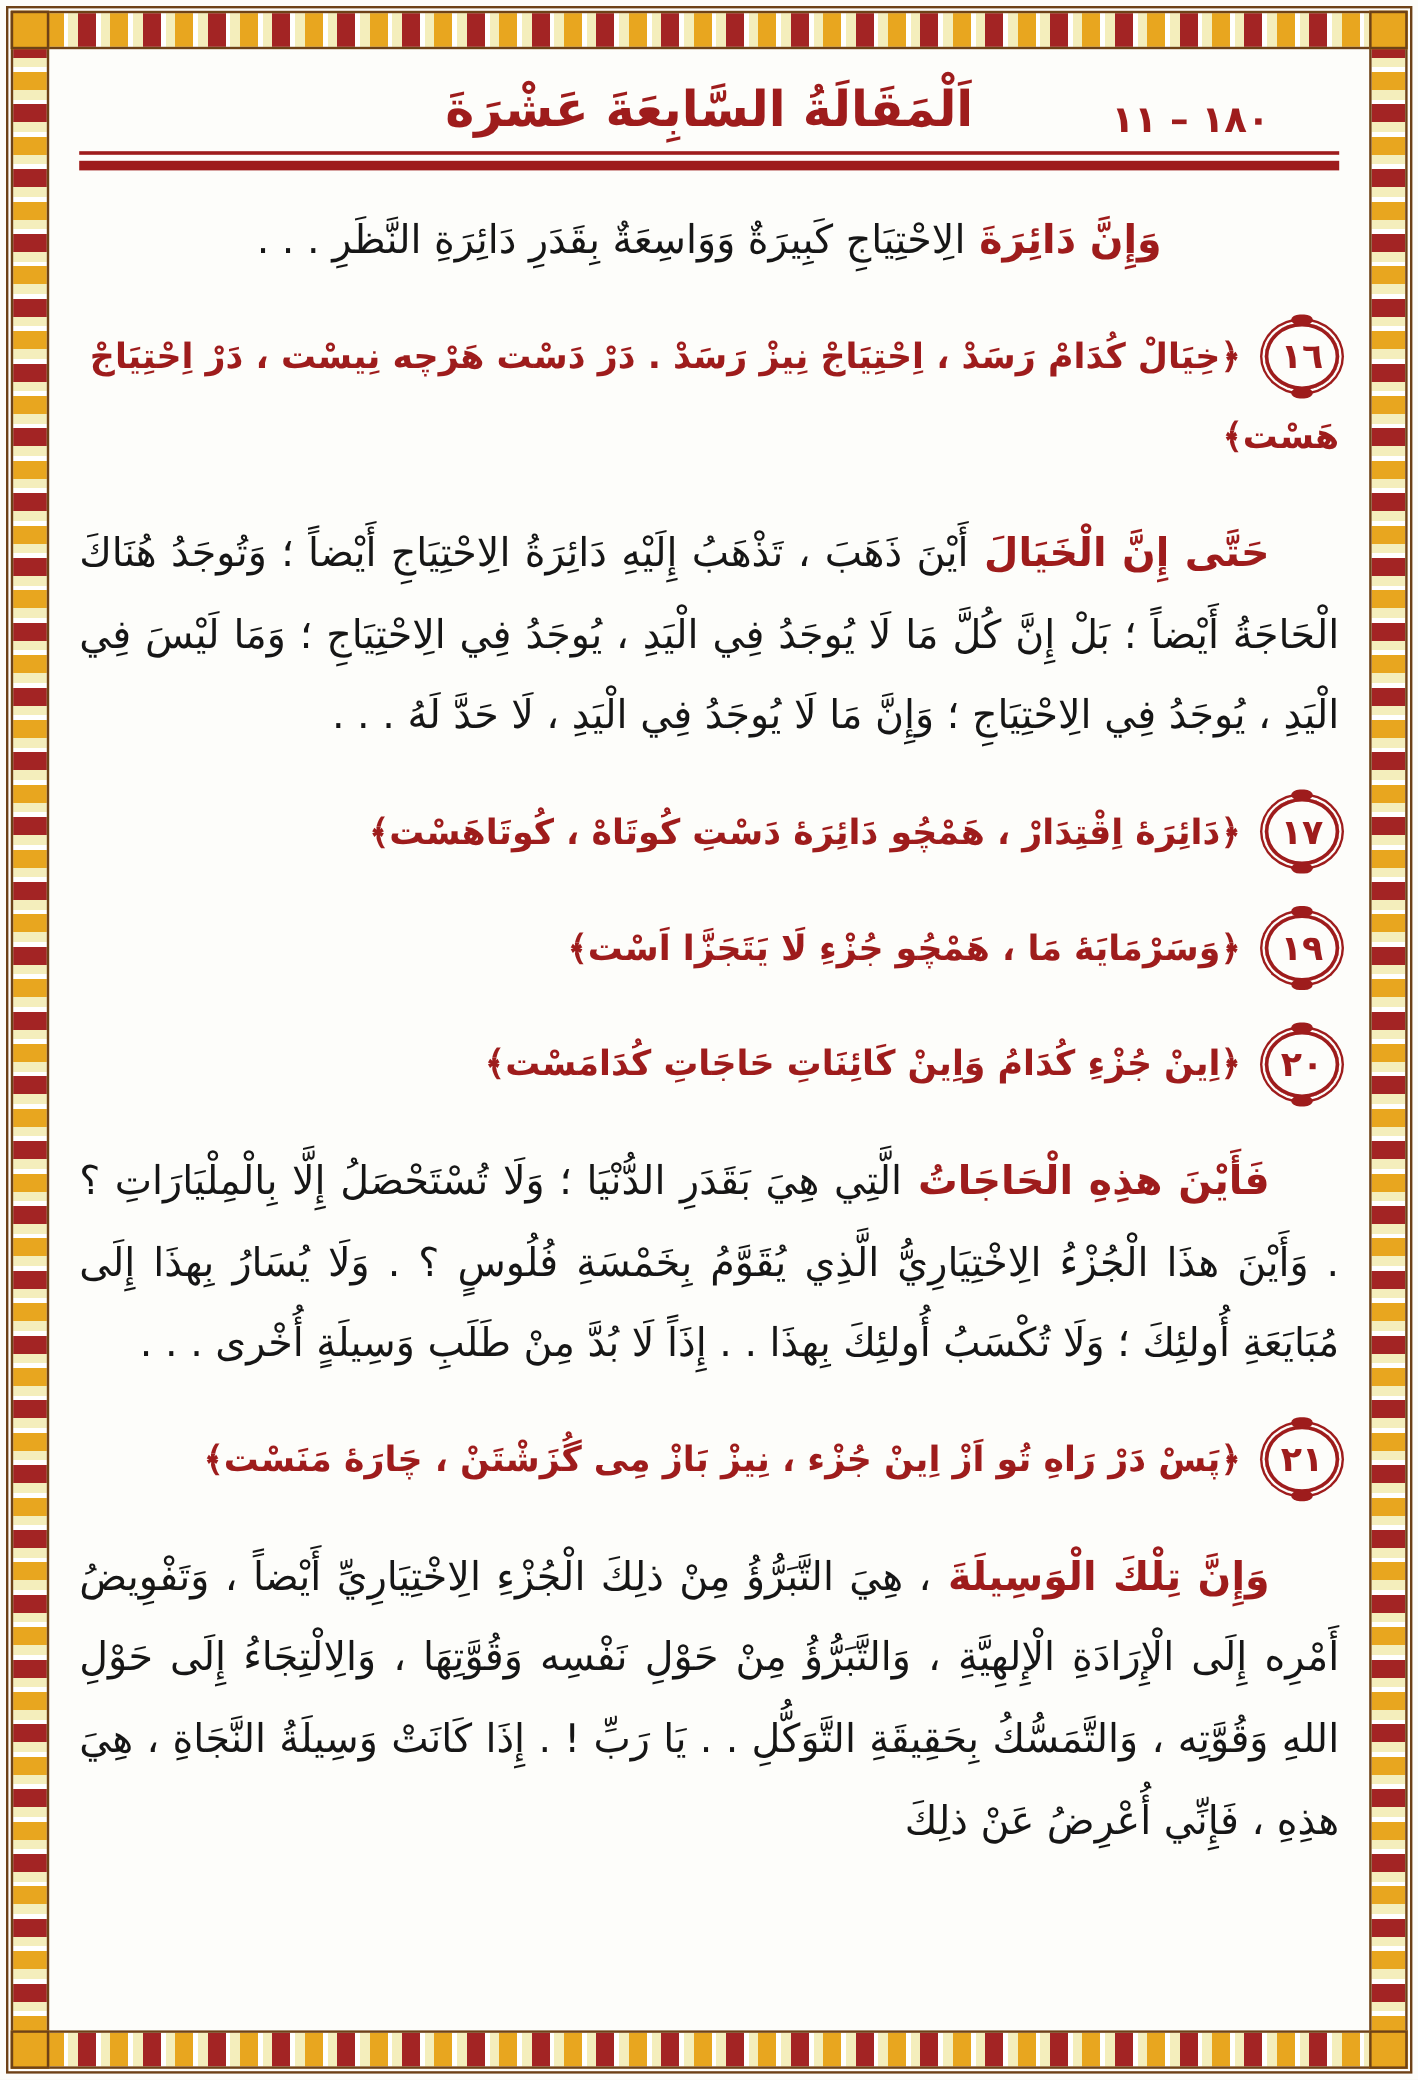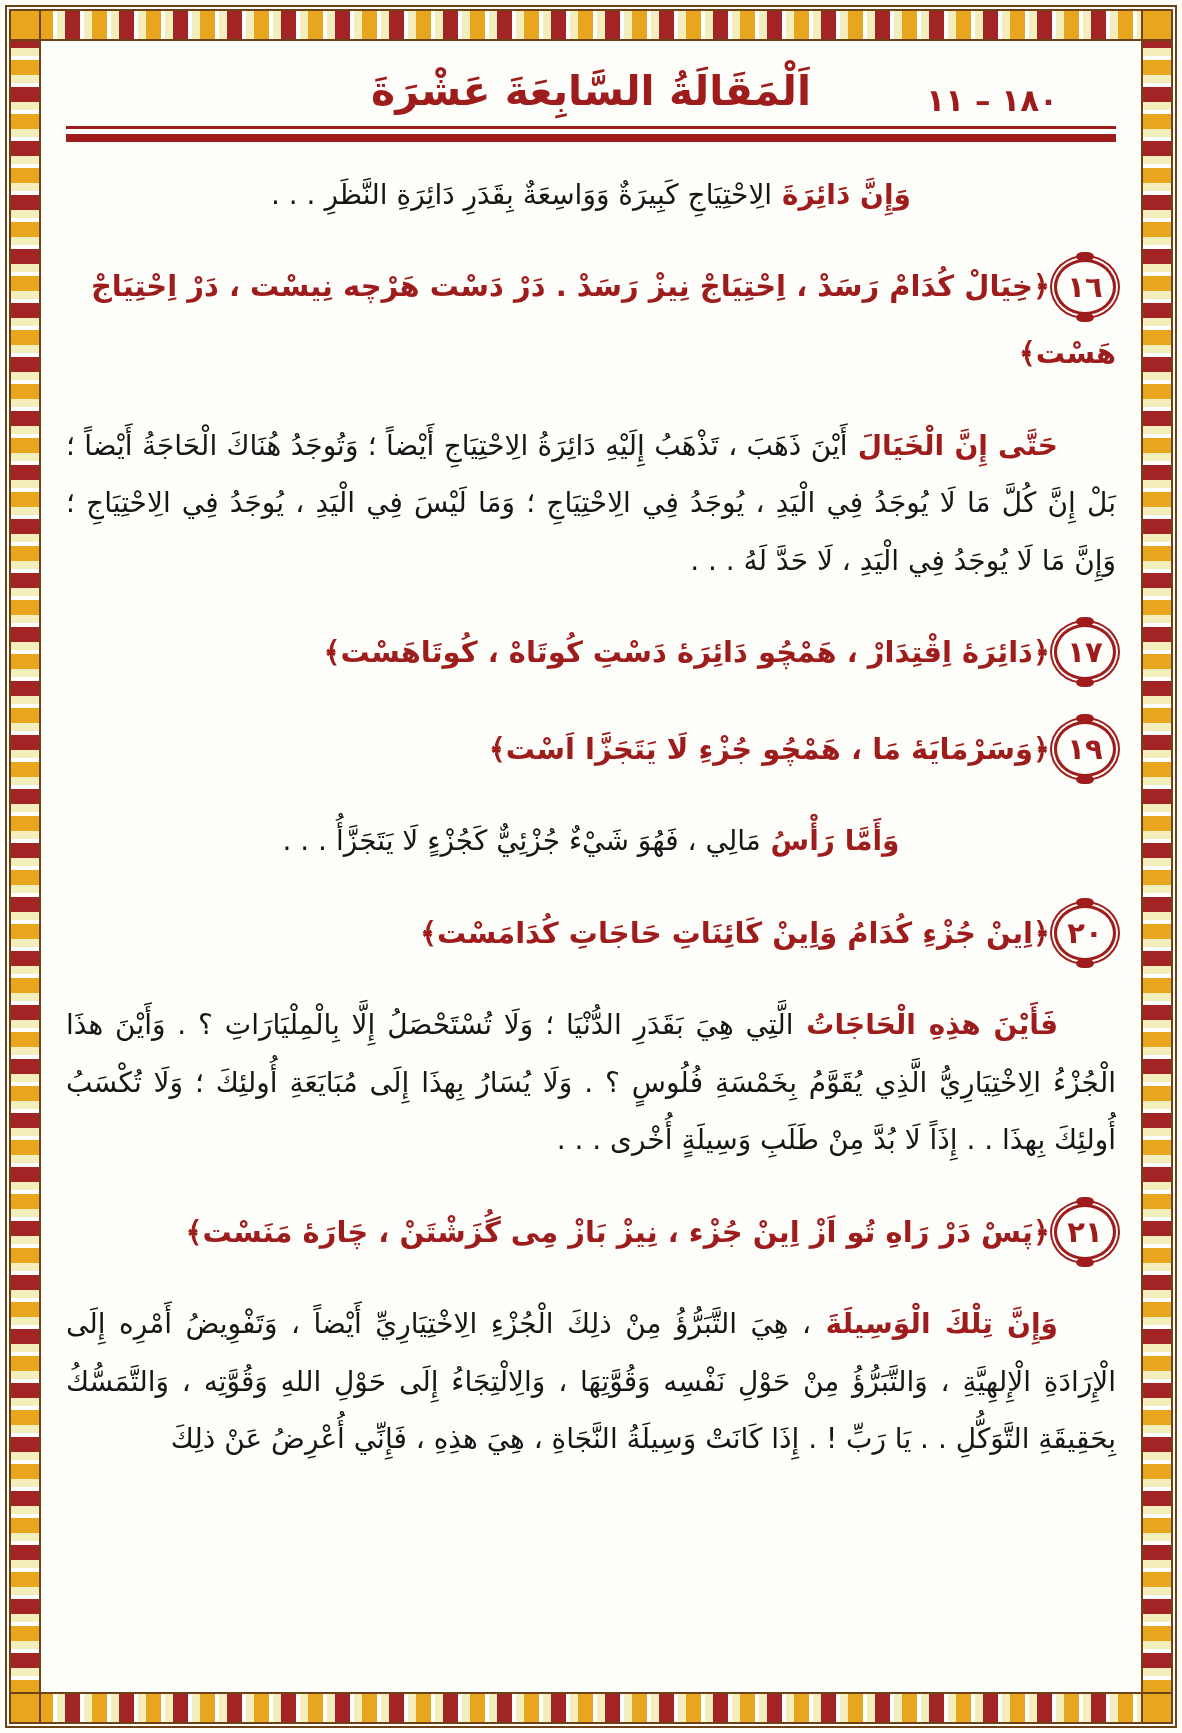--- a/index.html
+++ b/index.html
@@ -78,39 +78,39 @@
     color:var(--accent);font-weight:bold;font-size:41px;
     line-height:62px;
   }
   .rule{margin-top:4px;}
   .rule-thin{height:3px;background:var(--accent);}
   .rule-thick{height:8px;background:var(--accent);margin-top:5px;}
 
   main{margin-top:18px;}
   .para{
     margin:24px 0;
-    font-size:28px;line-height:2.05;color:var(--ink);
+    font-size:33px;line-height:2.05;color:var(--ink);
   }
   .para-justify{text-align:justify;text-align-last:right;text-indent:58px;}
   .para-center{text-align:center;text-indent:0;}
   .lead{color:var(--accent);font-weight:bold;}
 
   .quote-block{
     margin:30px 0;
     text-align:right;
     color:var(--accent);
   }
   .badge{
     position:relative;
     display:inline-flex;align-items:center;justify-content:center;
     width:62px;height:56px;
     border:3px solid var(--accent);border-radius:50%;
     box-shadow:0 0 0 2px var(--paper),0 0 0 4px var(--accent);
     color:var(--accent);font-weight:bold;font-size:29px;
-    margin-left:4px;vertical-align:middle;
+    margin-left:20px;vertical-align:middle;
     box-sizing:border-box;
   }
   .badge::before,.badge::after{
     content:"";position:absolute;left:50%;transform:translateX(-50%);
     width:18px;height:9px;background:var(--accent);border-radius:8px/5px;
   }
   .badge::before{top:-10px;}
   .badge::after{bottom:-10px;}
   .quote-text{
     font-weight:bold;font-size:29px;line-height:2.3;
@@ -139,20 +139,19 @@
     <div class="rule">
       <div class="rule-thin"></div>
       <div class="rule-thick"></div>
     </div>
     <main id="blocks">
         <p class="para para-center"><span class="lead">وَإِنَّ دَائِرَةَ </span><span class="body-text">الِاحْتِيَاجِ كَبِيرَةٌ وَوَاسِعَةٌ بِقَدَرِ دَائِرَةِ النَّظَرِ . . .</span></p>
         <div class="quote-block"><span class="badge">١٦</span><span class="quote-text">﴿خِيَالْ كُدَامْ رَسَدْ ، اِحْتِيَاجْ نِيزْ رَسَدْ . دَرْ دَسْت هَرْچه نِيسْت ، دَرْ اِحْتِيَاجْ هَسْت﴾</span></div>
         <p class="para para-justify"><span class="lead">حَتَّى إِنَّ الْخَيَالَ </span><span class="body-text">أَيْنَ ذَهَبَ ، تَذْهَبُ إِلَيْهِ دَائِرَةُ الِاحْتِيَاجِ أَيْضاً ؛ وَتُوجَدُ هُنَاكَ الْحَاجَةُ أَيْضاً ؛ بَلْ إِنَّ كُلَّ مَا لَا يُوجَدُ فِي الْيَدِ ، يُوجَدُ فِي الِاحْتِيَاجِ ؛ وَمَا لَيْسَ فِي الْيَدِ ، يُوجَدُ فِي الِاحْتِيَاجِ ؛ وَإِنَّ مَا لَا يُوجَدُ فِي الْيَدِ ، لَا حَدَّ لَهُ . . .</span></p>
         <div class="quote-block"><span class="badge">١٧</span><span class="quote-text">﴿دَائِرَۀ اِقْتِدَارْ ، هَمْچُو دَائِرَۀ دَسْتِ كُوتَاهْ ، كُوتَاهَسْت﴾</span></div>
         <div class="quote-block"><span class="badge">١٩</span><span class="quote-text">﴿وَسَرْمَايَۀ مَا ، هَمْچُو جُزْءِ لَا يَتَجَزَّا اَسْت﴾</span></div>
-        <p class="para para-center"><span class="lead">وَأَمَّا رَأْسُ </span><span class="body-text">مَالِي ، فَهُوَ شَيْءٌ جُزْئِيٌّ كَجُزْءٍ لَا يَتَجَزَّأُ . . .</span></p>
         <div class="quote-block"><span class="badge">٢٠</span><span class="quote-text">﴿اِينْ جُزْءِ كُدَامُ وَاِينْ كَائِنَاتِ حَاجَاتِ كُدَامَسْت﴾</span></div>
         <p class="para para-justify"><span class="lead">فَأَيْنَ هذِهِ الْحَاجَاتُ </span><span class="body-text">الَّتِي هِيَ بَقَدَرِ الدُّنْيَا ؛ وَلَا تُسْتَحْصَلُ إِلَّا بِالْمِلْيَارَاتِ ؟ . وَأَيْنَ هذَا الْجُزْءُ الِاخْتِيَارِيُّ الَّذِي يُقَوَّمُ بِخَمْسَةِ فُلُوسٍ ؟ . وَلَا يُسَارُ بِهذَا إِلَى مُبَايَعَةِ أُولئِكَ ؛ وَلَا تُكْسَبُ أُولئِكَ بِهذَا . . إِذَاً لَا بُدَّ مِنْ طَلَبِ وَسِيلَةٍ أُخْرى . . .</span></p>
         <div class="quote-block"><span class="badge">٢١</span><span class="quote-text">﴿پَسْ دَرْ رَاهِ تُو اَزْ اِينْ جُزْء ، نِيزْ بَازْ مِى گُزَشْتَنْ ، چَارَۀ مَنَسْت﴾</span></div>
         <p class="para para-justify"><span class="lead">وَإِنَّ تِلْكَ الْوَسِيلَةَ </span><span class="body-text">، هِيَ التَّبَرُّؤُ مِنْ ذلِكَ الْجُزْءِ الِاخْتِيَارِيِّ أَيْضاً ، وَتَفْوِيضُ أَمْرِه إِلَى الْإِرَادَةِ الْإِلهِيَّةِ ، وَالتَّبَرُّؤُ مِنْ حَوْلِ نَفْسِه وَقُوَّتِهَا ، وَالِالْتِجَاءُ إِلَى حَوْلِ اللهِ وَقُوَّتِه ، وَالتَّمَسُّكُ بِحَقِيقَةِ التَّوَكُّلِ . . يَا رَبِّ ! . إِذَا كَانَتْ وَسِيلَةُ النَّجَاةِ ، هِيَ هذِهِ ، فَإِنِّي أُعْرِضُ عَنْ ذلِكَ</span></p>
       </main>
   </div>
 </div>
 
 </body></html>

